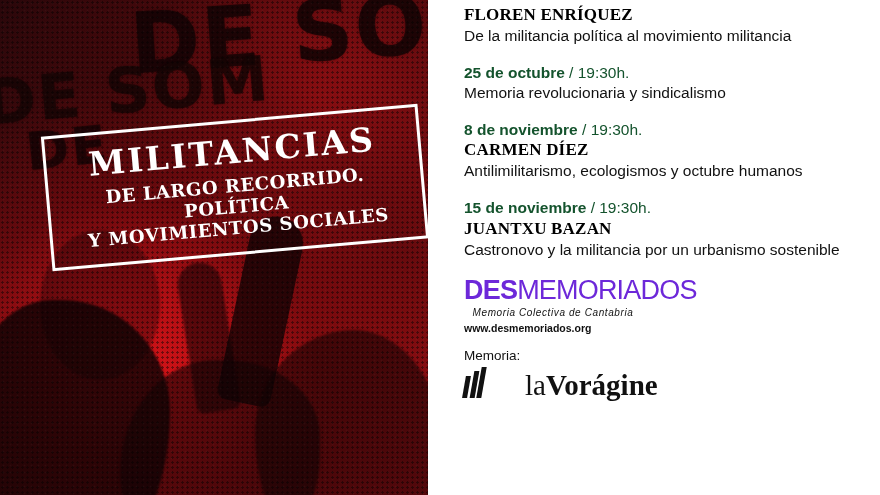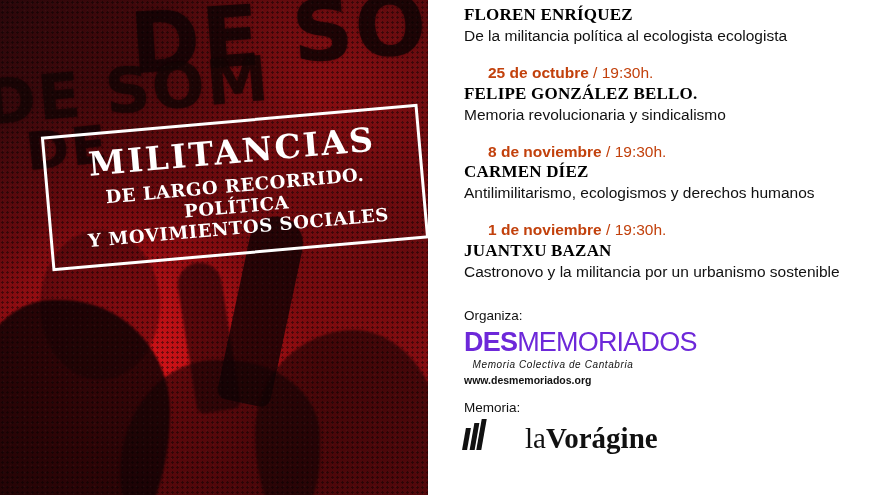--- a/index.html
+++ b/index.html
@@ -158,22 +158,21 @@
     padding: 0 18px 0 36px;
     box-sizing: border-box;
     color: #111111;
     overflow: hidden;
   }
   .entry { margin-bottom: 17px; }
   .entry:first-child { margin-bottom: 17px; }
   .entry-date {
     font-size: 15.5px;
     line-height: 1.25;
-    color: #c2410c;
-    margin-left: 24px;
+    color: #14532d;
   }
   .entry-date b {
     font-weight: 700;
   }
   .entry-speaker {
     font-family: "Liberation Serif", serif;
     font-weight: 700;
     font-size: 17px;
     line-height: 1.3;
     letter-spacing: 0.2px;
@@ -277,51 +276,49 @@
       <div class="title-main">MILITANCIAS</div>
       <div class="title-sub1">DE LARGO RECORRIDO. POLÍTICA</div>
       <div class="title-sub2">Y MOVIMIENTOS SOCIALES</div>
     </div>
   </div>
 
   <div class="panel">
 
     <div class="entry top-pad">
       <div class="entry-speaker">FLOREN ENRÍQUEZ</div>
-      <div class="entry-desc">De la militancia política al ecologista ecologista</div>
+      <div class="entry-desc">De la militancia política al movimiento militancia</div>
     </div>
 
     <div class="entry">
       <div class="entry-date">
         <b>25 de octubre</b>
         <span>/ 19:30h.</span>
       </div>
-      <div class="entry-speaker">FELIPE GONZÁLEZ BELLO.</div>
       <div class="entry-desc">Memoria revolucionaria y sindicalismo</div>
     </div>
 
     <div class="entry">
       <div class="entry-date">
         <b>8 de noviembre</b>
         <span>/ 19:30h.</span>
       </div>
       <div class="entry-speaker">CARMEN DÍEZ</div>
-      <div class="entry-desc">Antilimilitarismo, ecologismos y derechos humanos</div>
+      <div class="entry-desc">Antilimilitarismo, ecologismos y octubre humanos</div>
     </div>
 
     <div class="entry">
       <div class="entry-date">
-        <b>1 de noviembre</b>
+        <b>15 de noviembre</b>
         <span>/ 19:30h.</span>
       </div>
       <div class="entry-speaker">JUANTXU BAZAN</div>
       <div class="entry-desc">Castronovo y la militancia por un urbanismo sostenible</div>
     </div>
 
-    <div class="org-label">Organiza:</div>
 
     <div class="logo-desmem"><span>DES</span><span class="light">MEMORIADOS</span></div>
     <div class="logo-tag">Memoria Colectiva de Cantabria</div>
     <div class="logo-url">www.desmemoriados.org</div>
 
     <div class="collab-label">Memoria:</div>
 
     <div class="logo-vor">
       <span class="vor-bars">
           <i></i>

